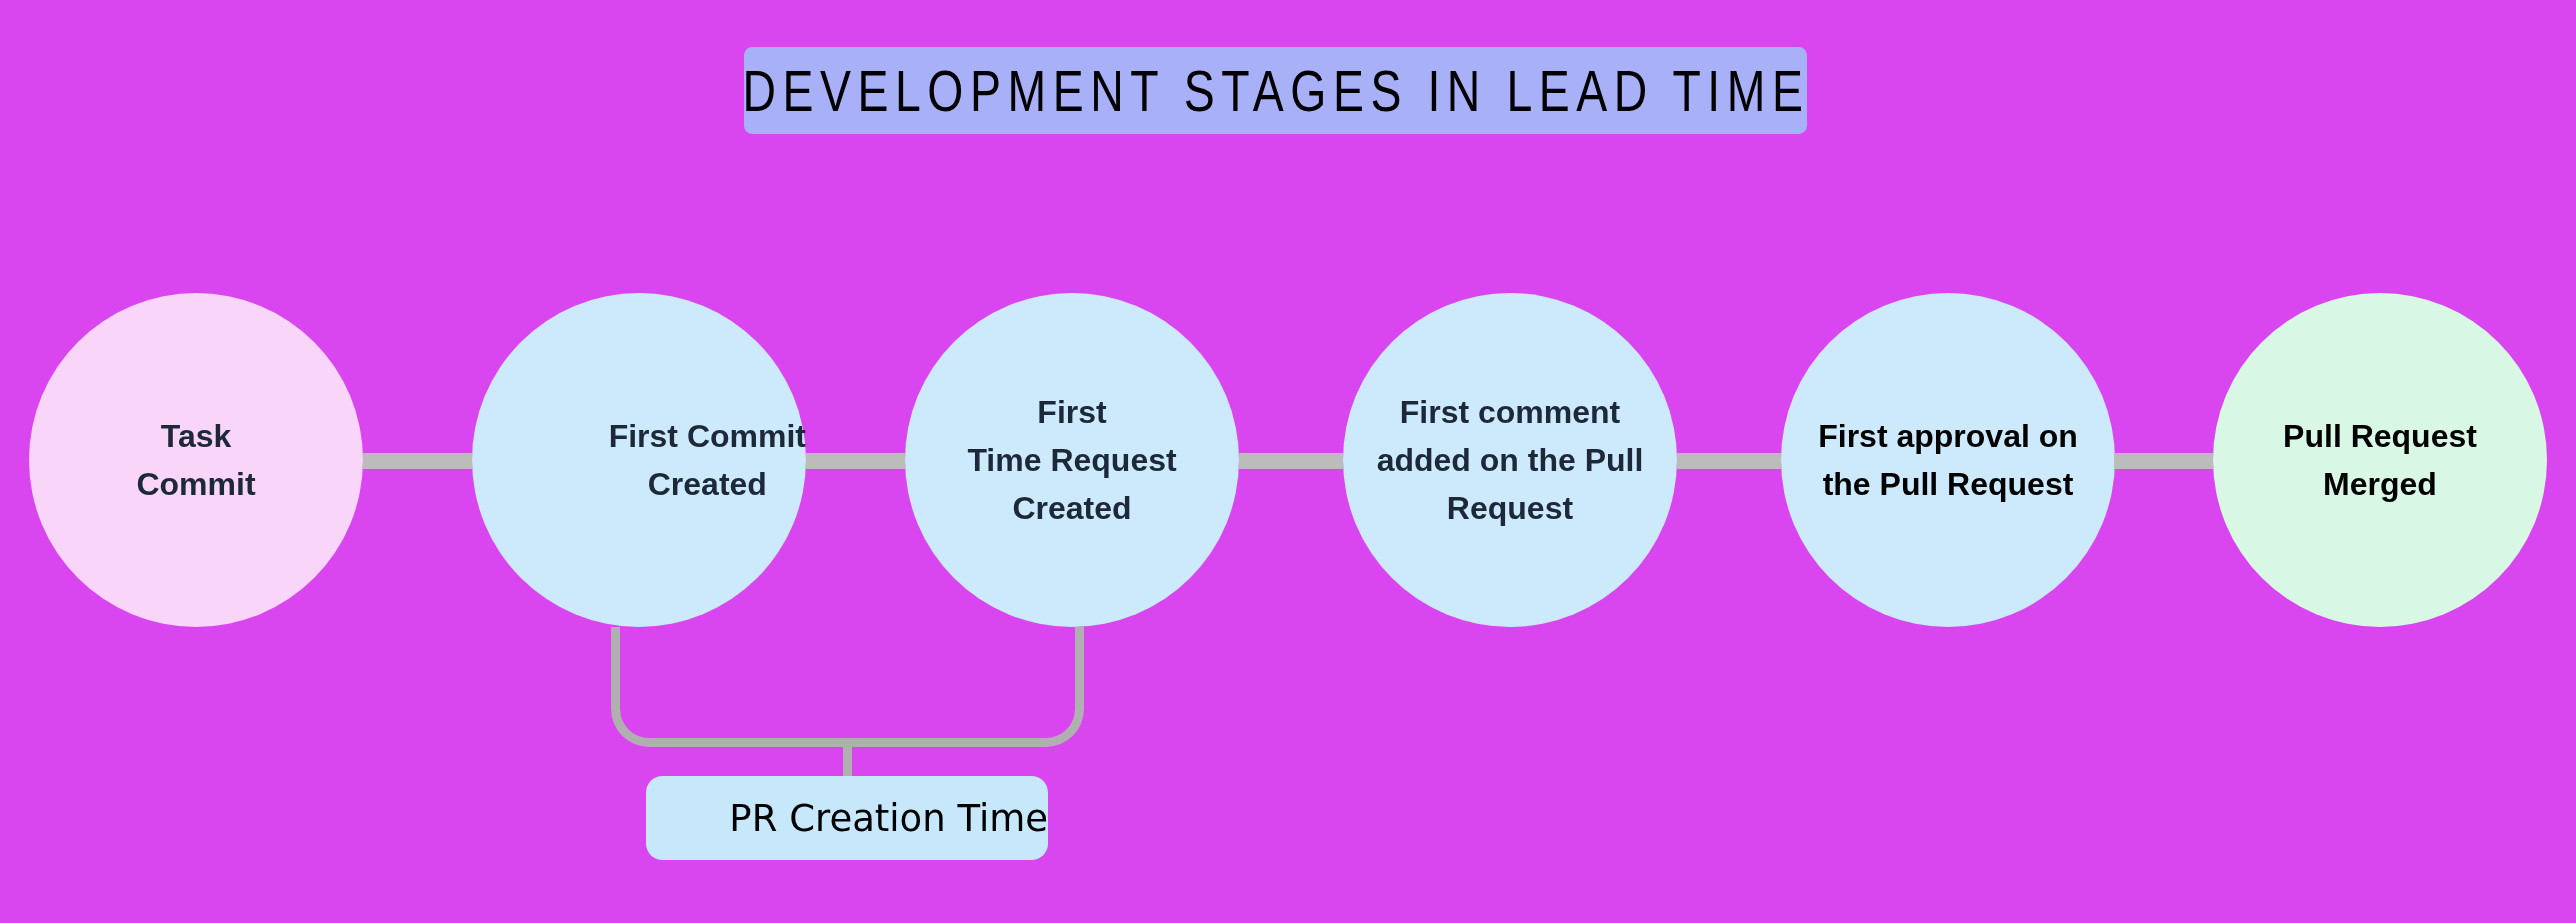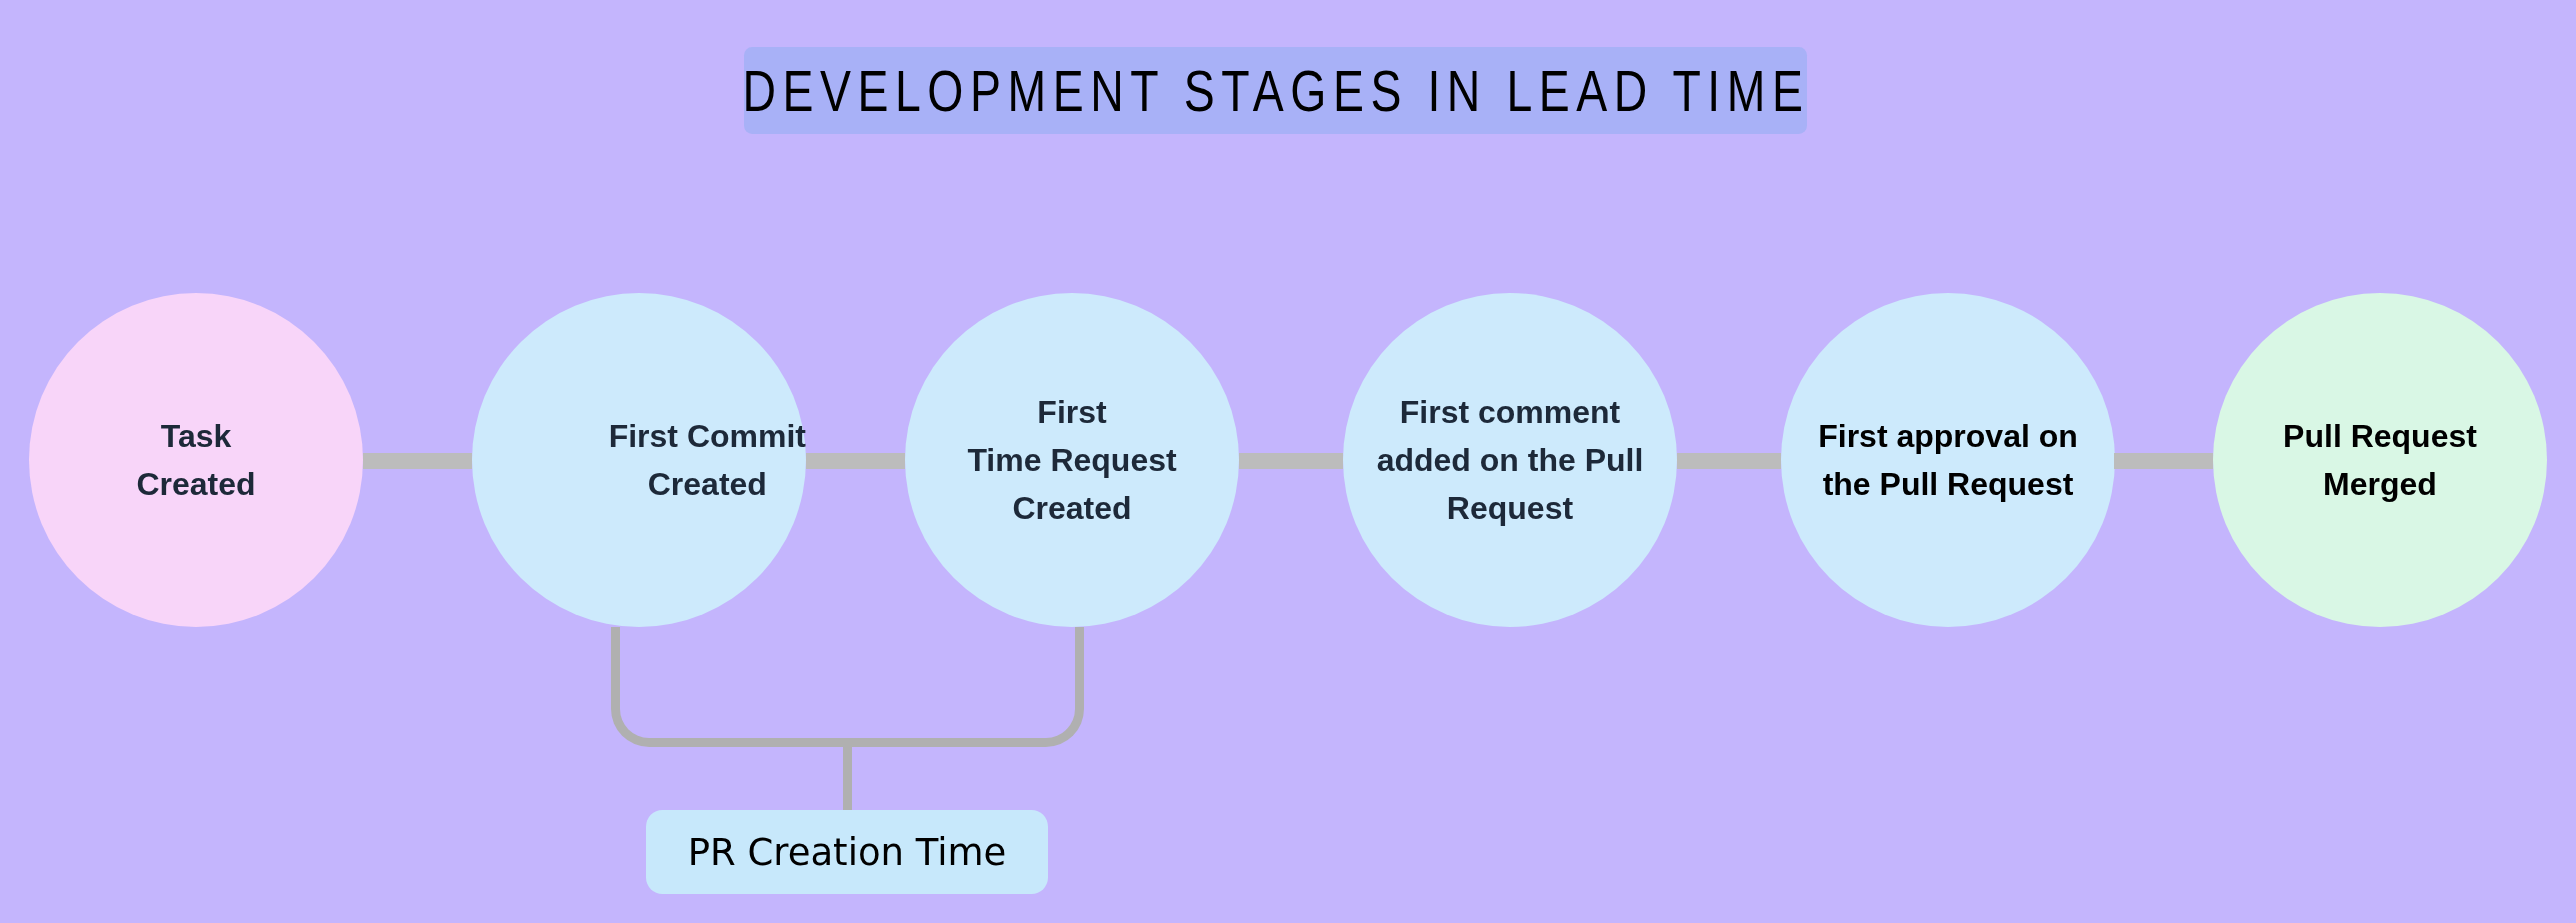--- a/index.html
+++ b/index.html
@@ -1,20 +1,20 @@
 <!DOCTYPE html>
 <html style="font-size:11px"><head>
 <meta charset="utf-8">
 <style>
   html, body { margin: 0; padding: 0; background: #ffffff; }
   .canvas {
     position: relative;
     width: 2576px;
     height: 923px;
-    background: #c4b5fd;
+    background: #d946ef;
     overflow: hidden;
     font-family: "Liberation Sans", "DejaVu Sans", sans-serif;
   }
 
   
   .title-box {
     position: absolute;
     left: 744px; top: 47px;
     width: 1063px; height: 87px;
     background: #a8b1f7;
@@ -82,46 +82,46 @@
     border-bottom-right-radius: 38px;
   }
   .bracket-stem {
     position: absolute;
     left: 843px; top: 745px;
     width: 9px; height: 70px;
     background: #b0b0b0;
   }
   .annotation-box {
     position: absolute;
-    left: 646px; top: 810px;
+    left: 646px; top: 776px;
     width: 402px; height: 84px;
     background: #c7e8fb;
     border-radius: 16.5px;
-    display: flex; align-items: center; justify-content: center;
+    display: flex; align-items: center; justify-content: flex-end;
   }
   .annotation-text {
     font-family: "DejaVu Sans", cursive;
     font-size: 37px;
     font-weight: 400;
     color: #000000;
     white-space: nowrap;
   }
 </style>
 </head>
 <body>
 
 <div class="canvas">
 
   <div class="title-box">
     <span class="title-text">DEVELOPMENT STAGES IN LEAD TIME</span>
   </div>
 
   <div class="stage stage-1">
     <span class="stage-label">Task
-Created</span>
+Commit</span>
   </div>
   <div class="stage stage-2">
     <span class="stage-label">First Commit
 Created</span>
   </div>
   <div class="stage stage-3">
     <span class="stage-label">First
 Time Request
 Created</span>
   </div>

